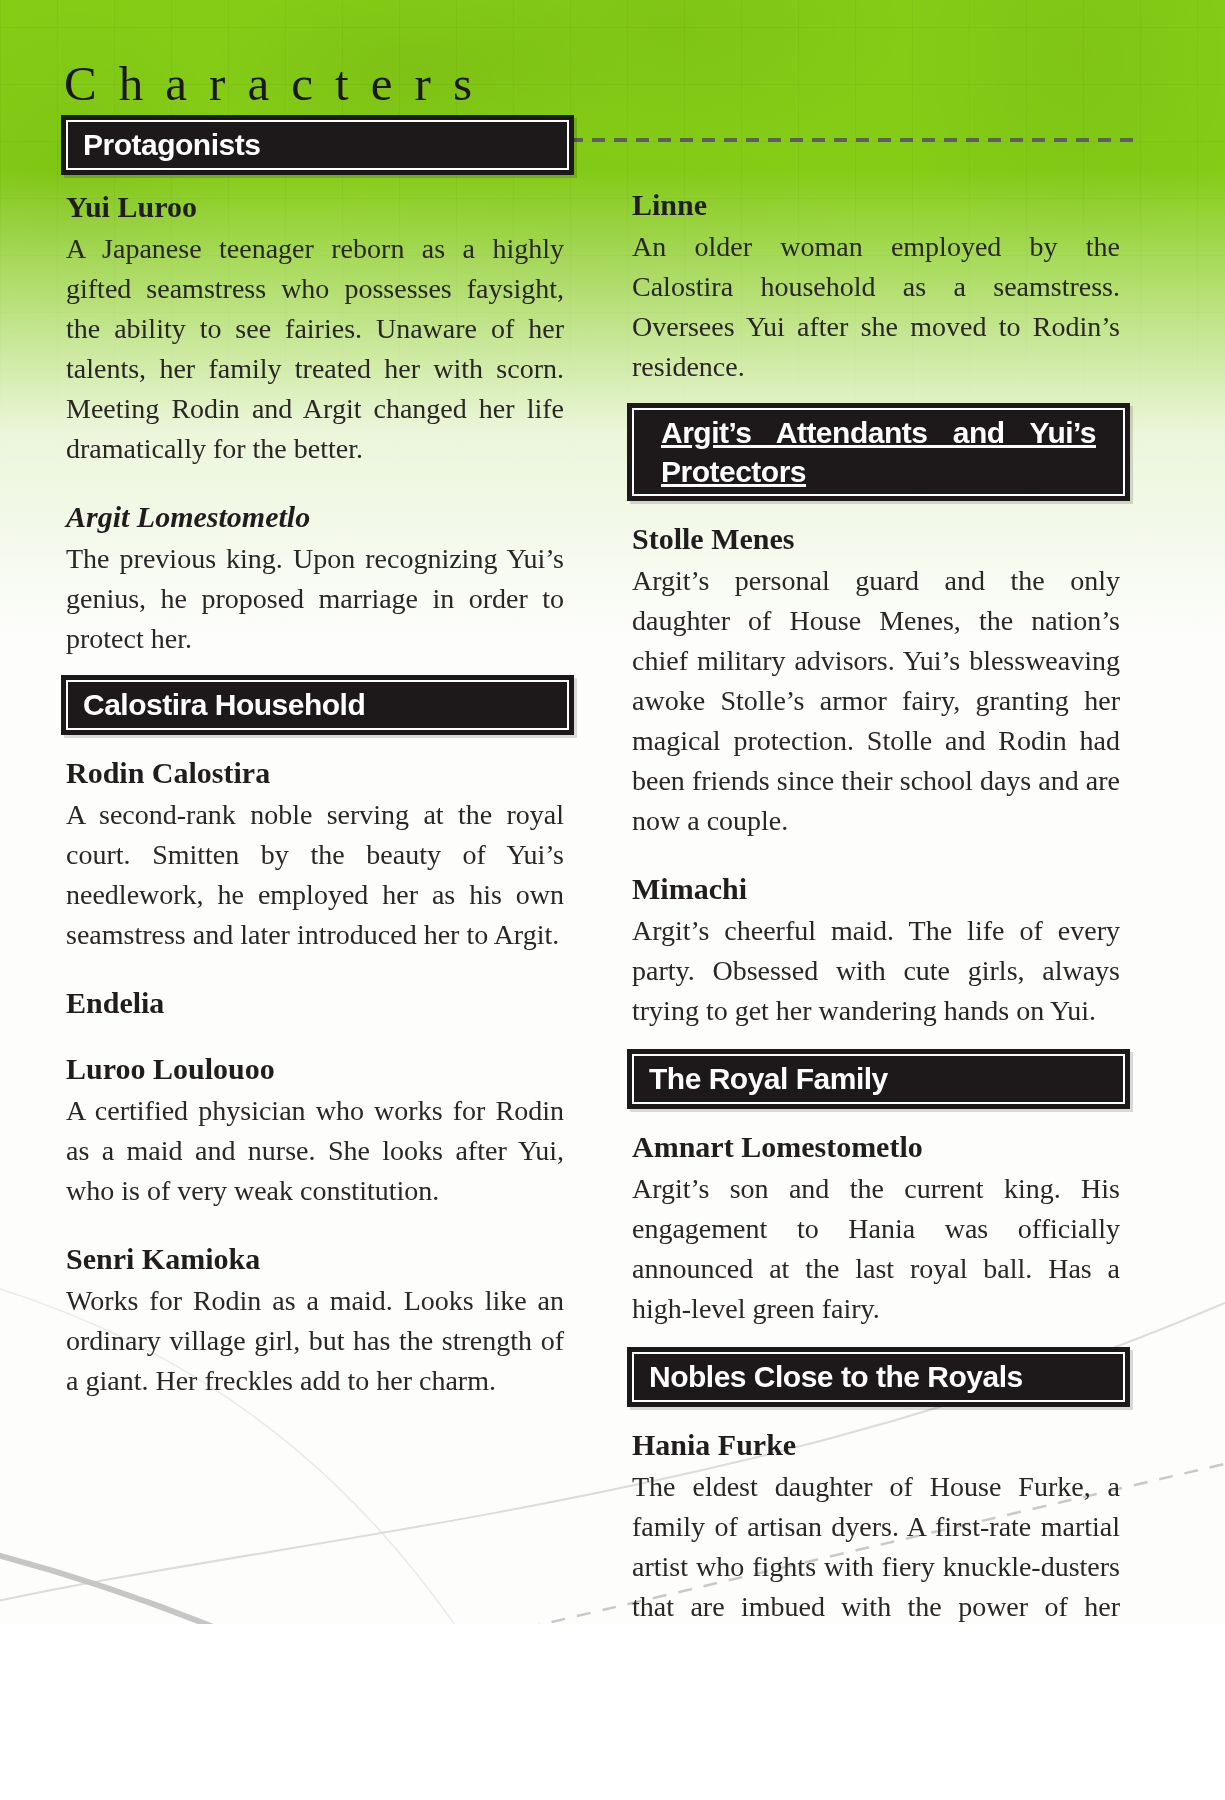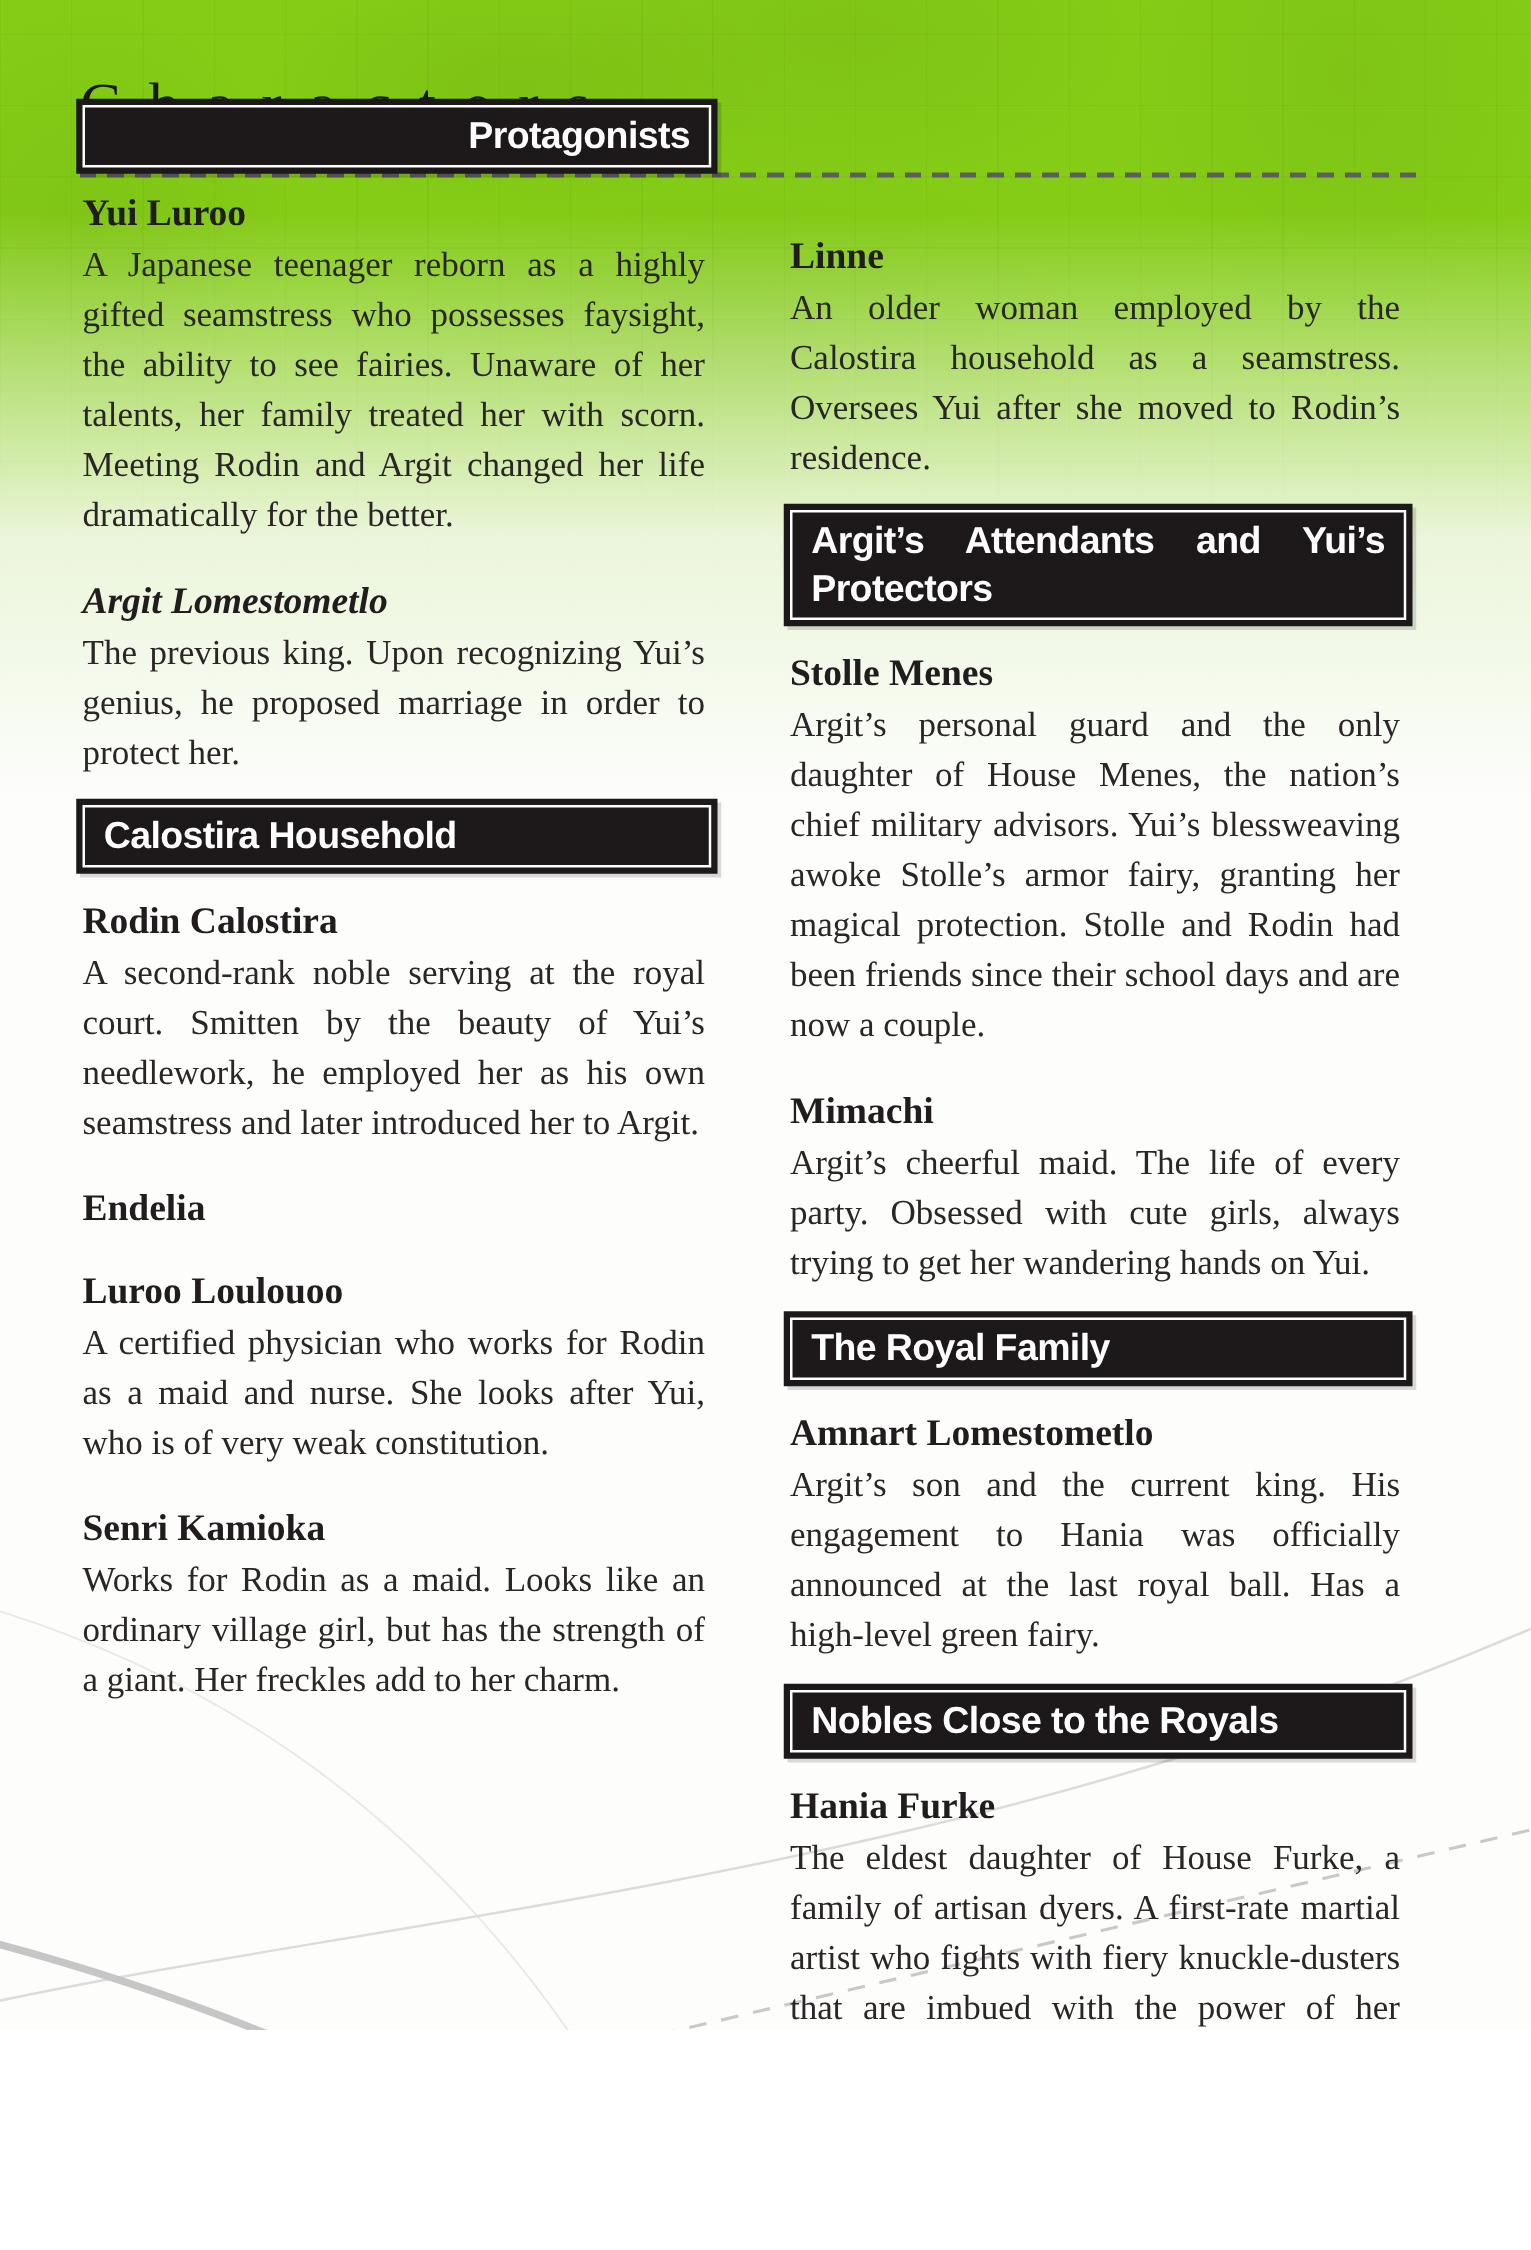--- a/index.html
+++ b/index.html
@@ -62,37 +62,37 @@
     font-size:30px;
     letter-spacing:-0.5px;
     box-shadow:3px 3px 0 rgba(0,0,0,0.14);
   }
   .shead::after{
     content:"";position:absolute;inset:5px;
     border:2px solid #ffffff;
     pointer-events:none;
   }
   .shead.single{height:60px;display:flex;align-items:center;padding:0 22px;}
-  .shead.double{padding:10px 22px;}
+  .shead.double{padding:10px 34px;text-decoration:underline;}
   .shead.double .hl{line-height:39px;}
   .shead.double .hl.justify{text-align:justify;text-align-last:justify;}
 
   .cname{
     font-size:30px;line-height:36px;font-weight:bold;
     color:#211d1e;margin:30px 0 0 0;
   }
   .cdesc{
     font-size:28px;line-height:40px;
     text-align:justify;
     margin:4px 0 0 0;
     color:#2a2526;
   }
 
   
-  .mt-box-first{margin-top:79px;justify-content:flex-end;}
+  .mt-box-first{margin-top:115px;}
   .mt-after-box{margin-top:16px;}
   .mt-head-after-box{margin-top:20px;}
   .mt-yui{margin-top:14px;}
   .mt-argit{font-style:italic;}
   .mt-linne{margin-top:187px;}
 </style>
 </head>
 <body>
 
 <div id="page">

